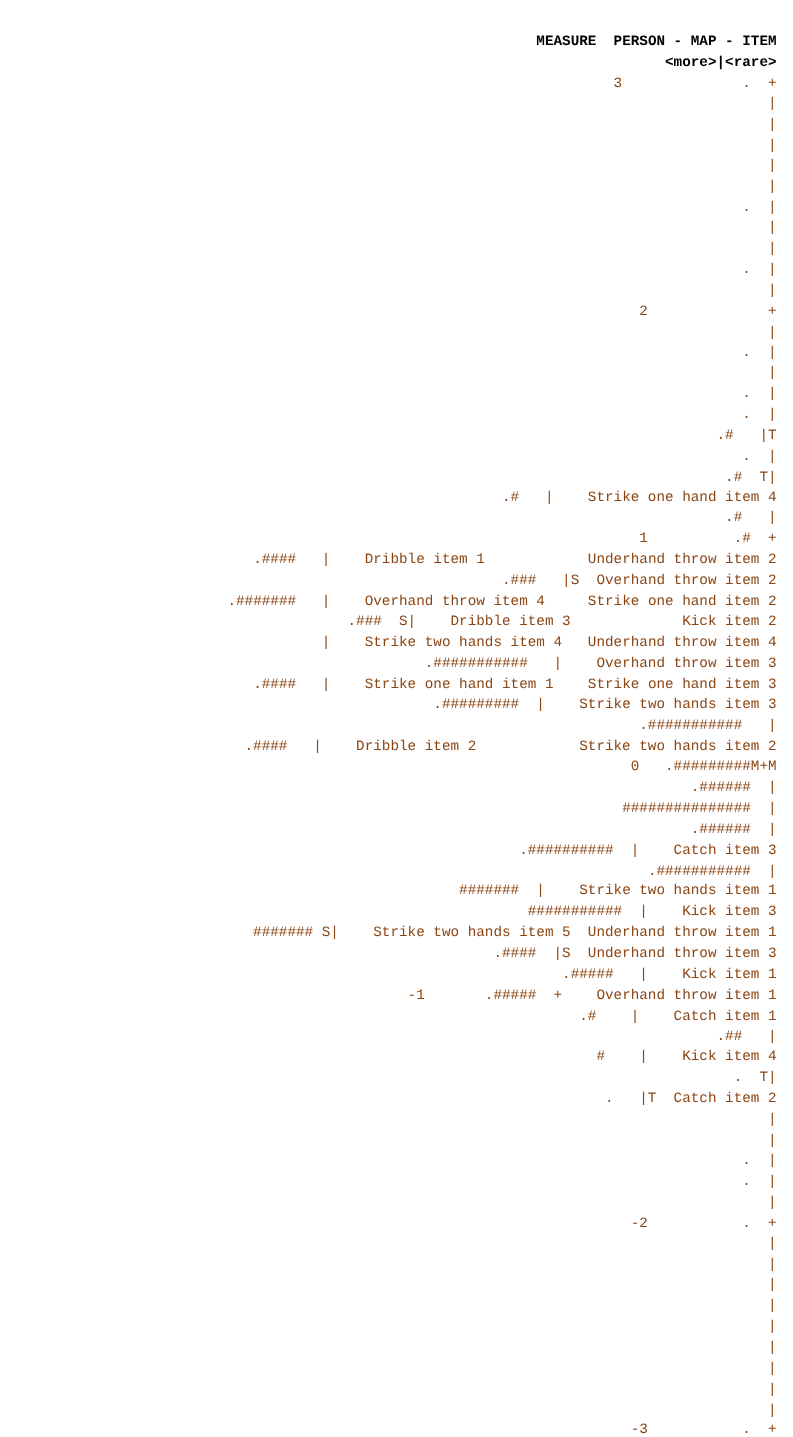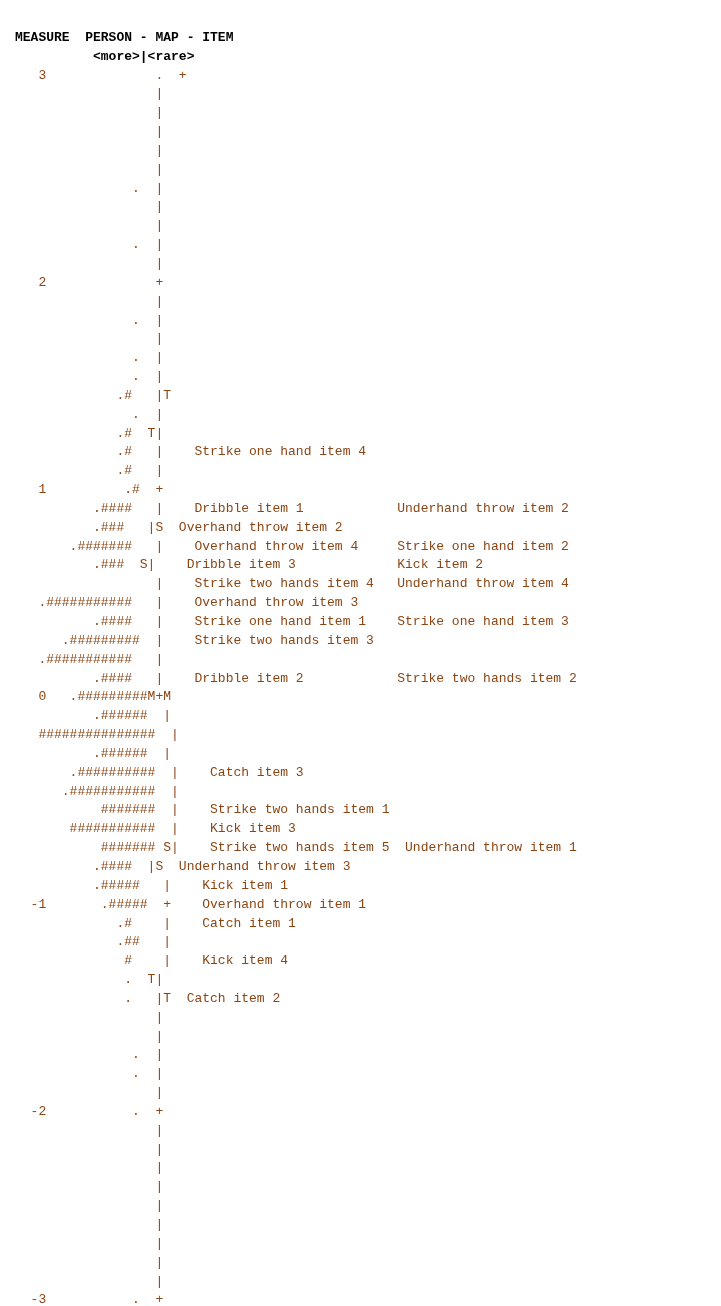--- a/index.html
+++ b/index.html
@@ -13,20 +13,21 @@
       font-size: 13px;
       color: #8B4513;
       padding: 10px 15px;
       width: 721px;
       min-height: 1306px;
     }
     .content {
       white-space: pre;
       line-height: 1.45;
       color: #8B4513;
+      text-align: right;
     }
     .header-line {
       color: #000000;
       font-weight: bold;
     }
   </style>
 </head>
 <body>
 
 <div class="content">

